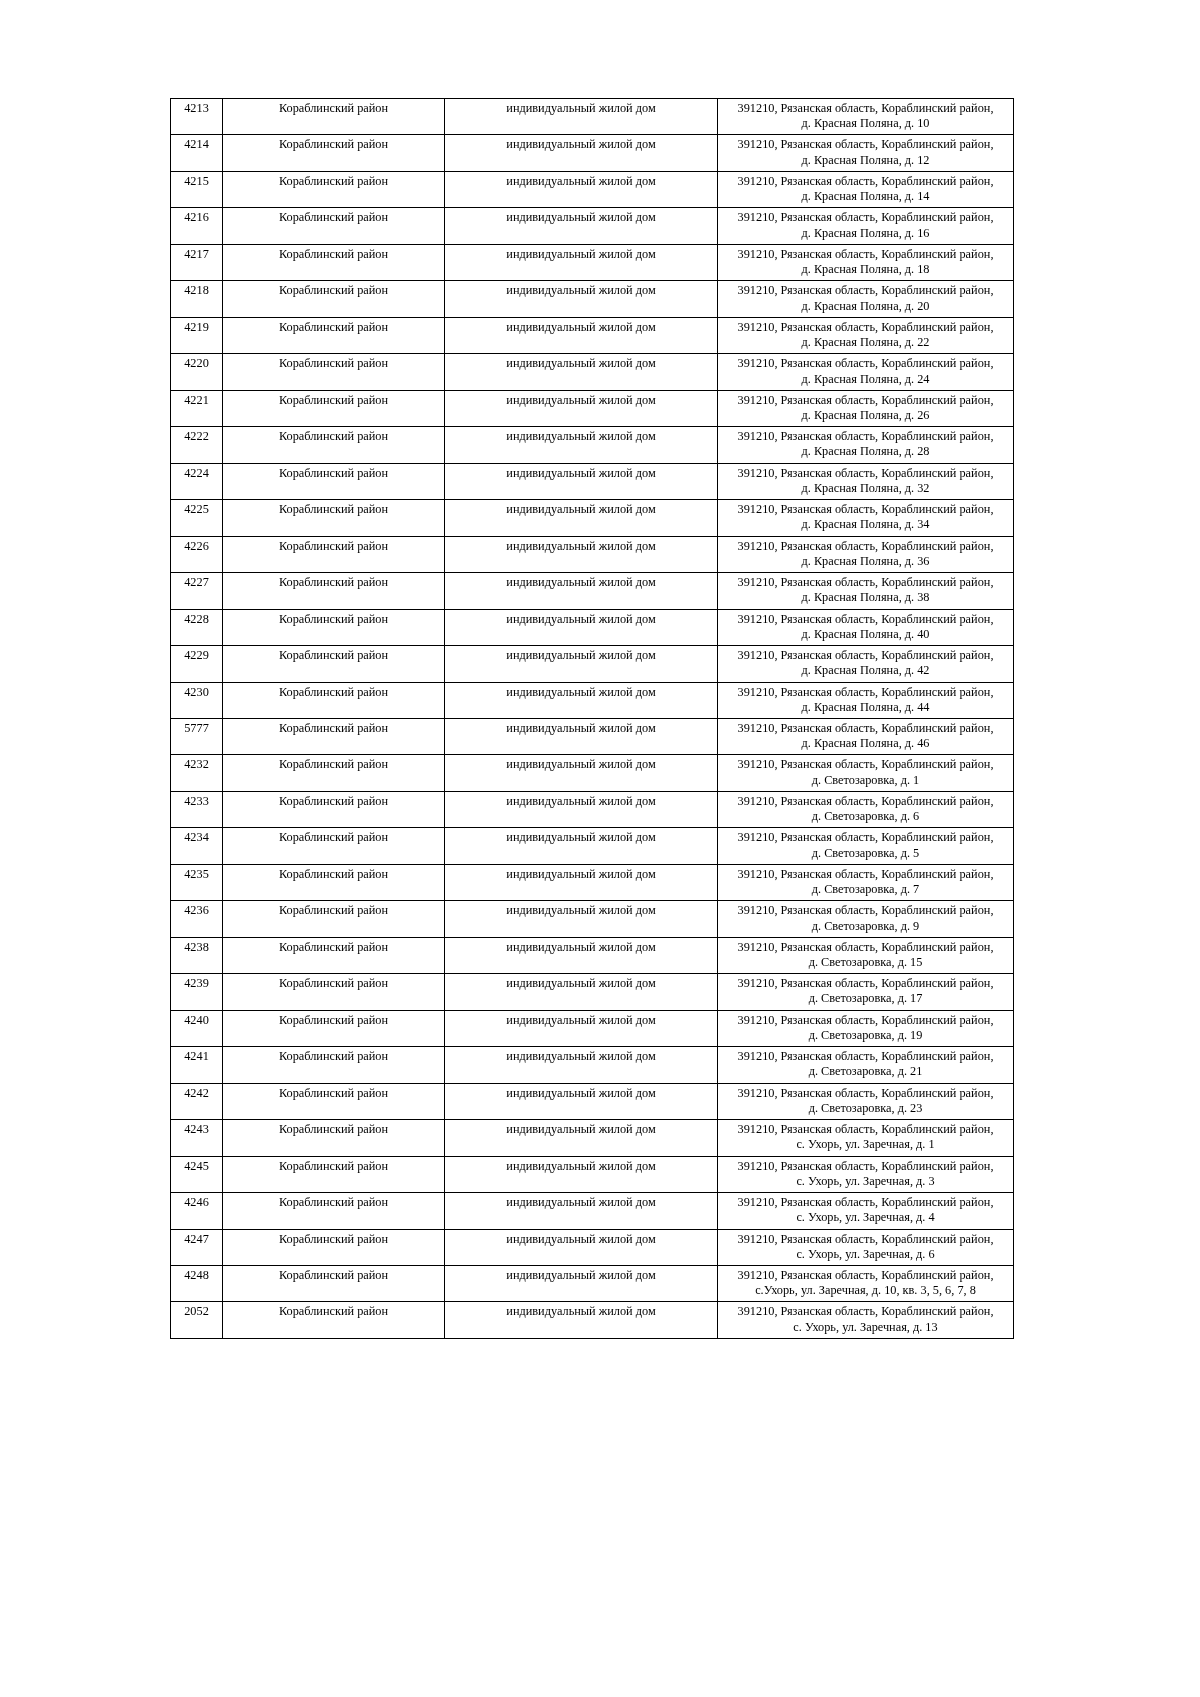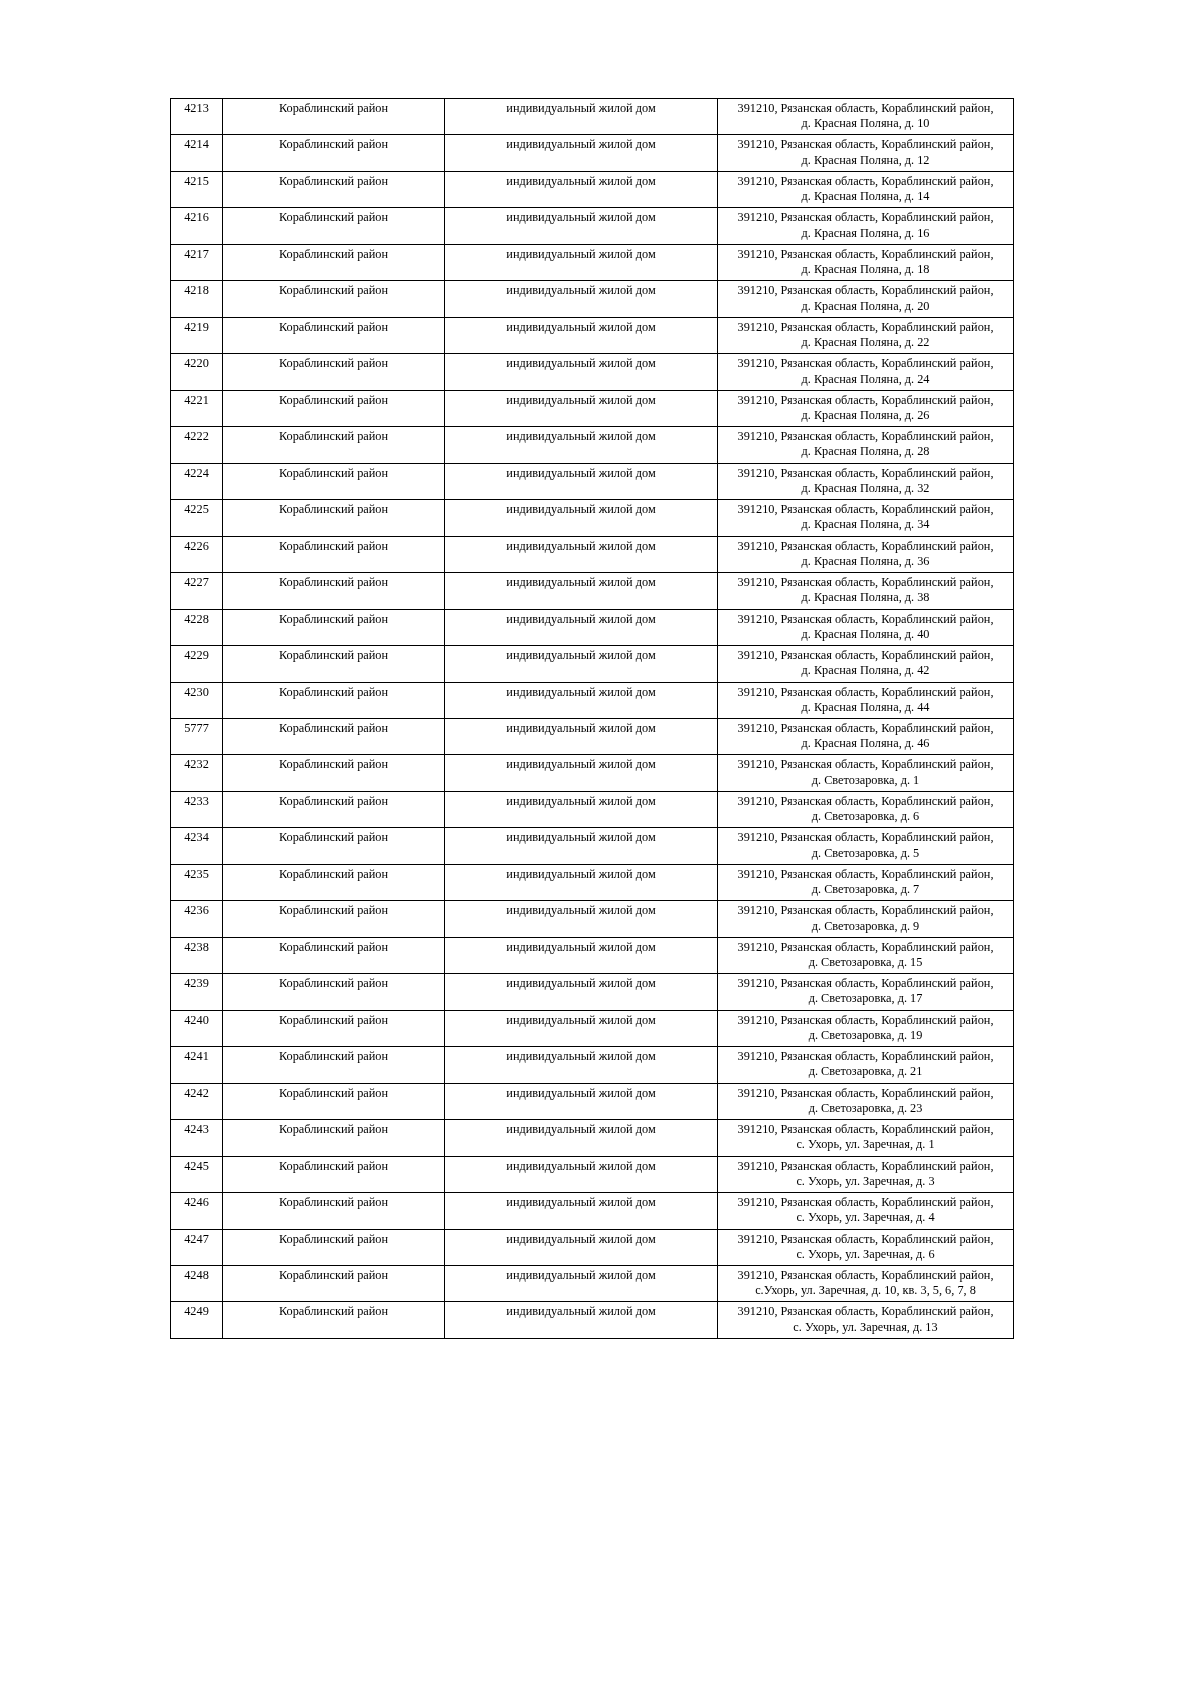--- a/index.html
+++ b/index.html
@@ -348,21 +348,21 @@
         <tr>
           <td class="num">4248</td>
           <td class="district">Кораблинский район</td>
           <td class="type">индивидуальный жилой дом</td>
           <td class="address">
             <span class="addr-line">391210, Рязанская область, Кораблинский район,</span>
             <span class="addr-line">с.Ухорь, ул. Заречная, д. 10, кв. 3, 5, 6, 7, 8</span>
           </td>
         </tr>
         <tr>
-          <td class="num">4249</td>
+          <td class="num">2052</td>
           <td class="district">Кораблинский район</td>
           <td class="type">индивидуальный жилой дом</td>
           <td class="address">
             <span class="addr-line">391210, Рязанская область, Кораблинский район,</span>
             <span class="addr-line">с. Ухорь, ул. Заречная, д. 13</span>
           </td>
         </tr>
       </tbody>
   </table>
 </div>

